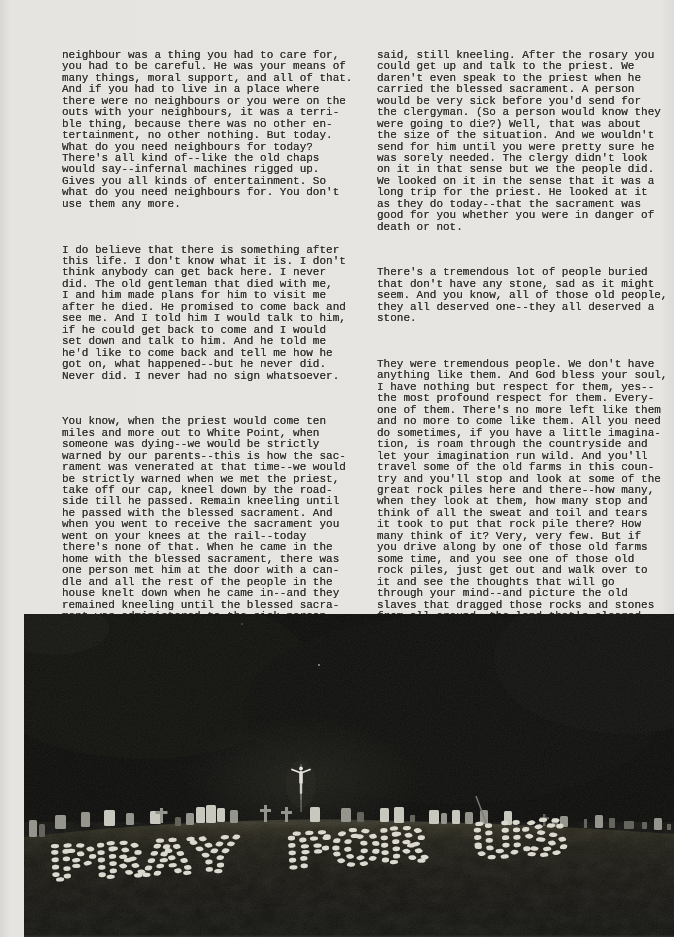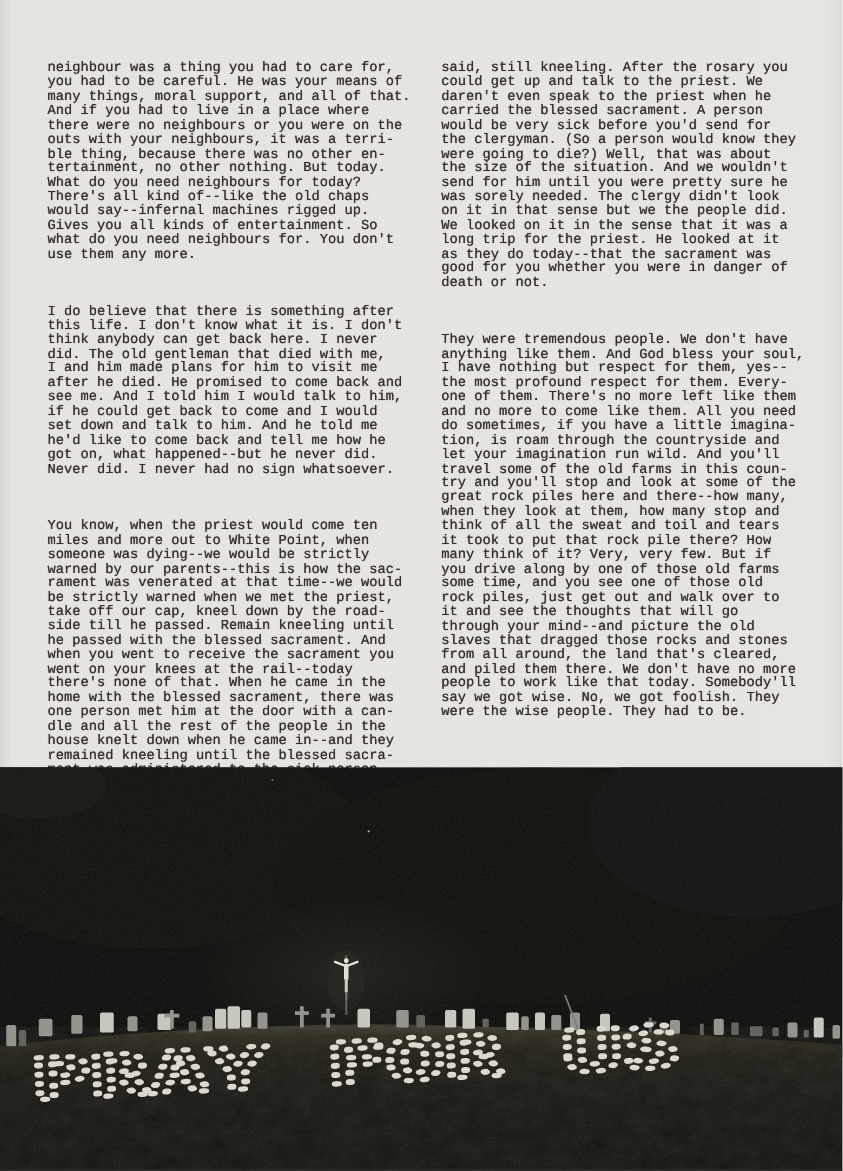--- a/index.html
+++ b/index.html
@@ -1,21 +1,21 @@
 <!DOCTYPE html>
 <html><head>
 <meta charset="utf-8">
 <style>
   html,body{margin:0;padding:0;}
   body{
     width:674px;height:937px;overflow:hidden;position:relative;
     background:linear-gradient(90deg,#d7d6d3 0,#e5e4e1 10px,#e6e5e2 660px,#dcdbd8 674px);
     font-family:"Liberation Mono","DejaVu Sans Mono",monospace;
   }
-  .scan-page{position:absolute;inset:0;}
+  .scan-page{position:absolute;inset:0;margin-left:24px;}
   .text-area{
     position:absolute;top:27px;left:38px;
     display:flex;gap:23px;
   }
   .col{
     width:292px;
     font-size:11px;line-height:11.45px;
     color:#34312d;
     white-space:pre;
     text-shadow:0 0 0.6px rgba(46,42,38,0.85);
@@ -98,20 +98,25 @@
 were going to die?) Well, that was about
 the size of the situation. And we wouldn't
 send for him until you were pretty sure he
 was sorely needed. The clergy didn't look
 on it in that sense but we the people did.
 We looked on it in the sense that it was a
 long trip for the priest. He looked at it
 as they do today--that the sacrament was
 good for you whether you were in danger of
 death or not.</p>
+      <p>There's a tremendous lot of people buried
+that don't have any stone, sad as it might
+seem. And you know, all of those old people,
+they all deserved one--they all deserved a
+stone.</p>
       <p>They were tremendous people. We don't have
 anything like them. And God bless your soul,
 I have nothing but respect for them, yes--
 the most profound respect for them. Every-
 one of them. There's no more left like them
 and no more to come like them. All you need
 do sometimes, if you have a little imagina-
 tion, is roam through the countryside and
 let your imagination run wild. And you'll
 travel some of the old farms in this coun-

